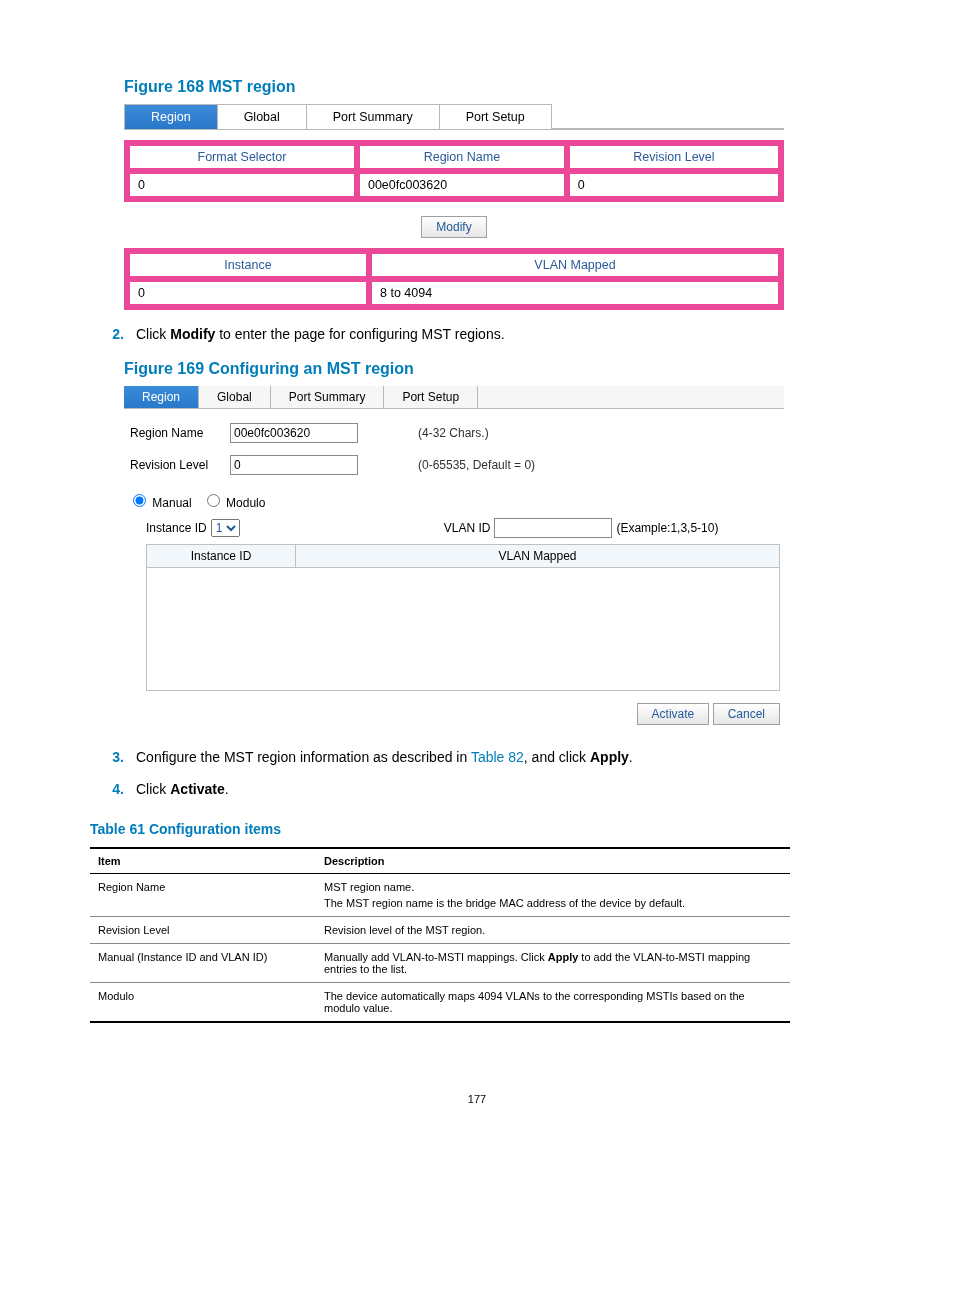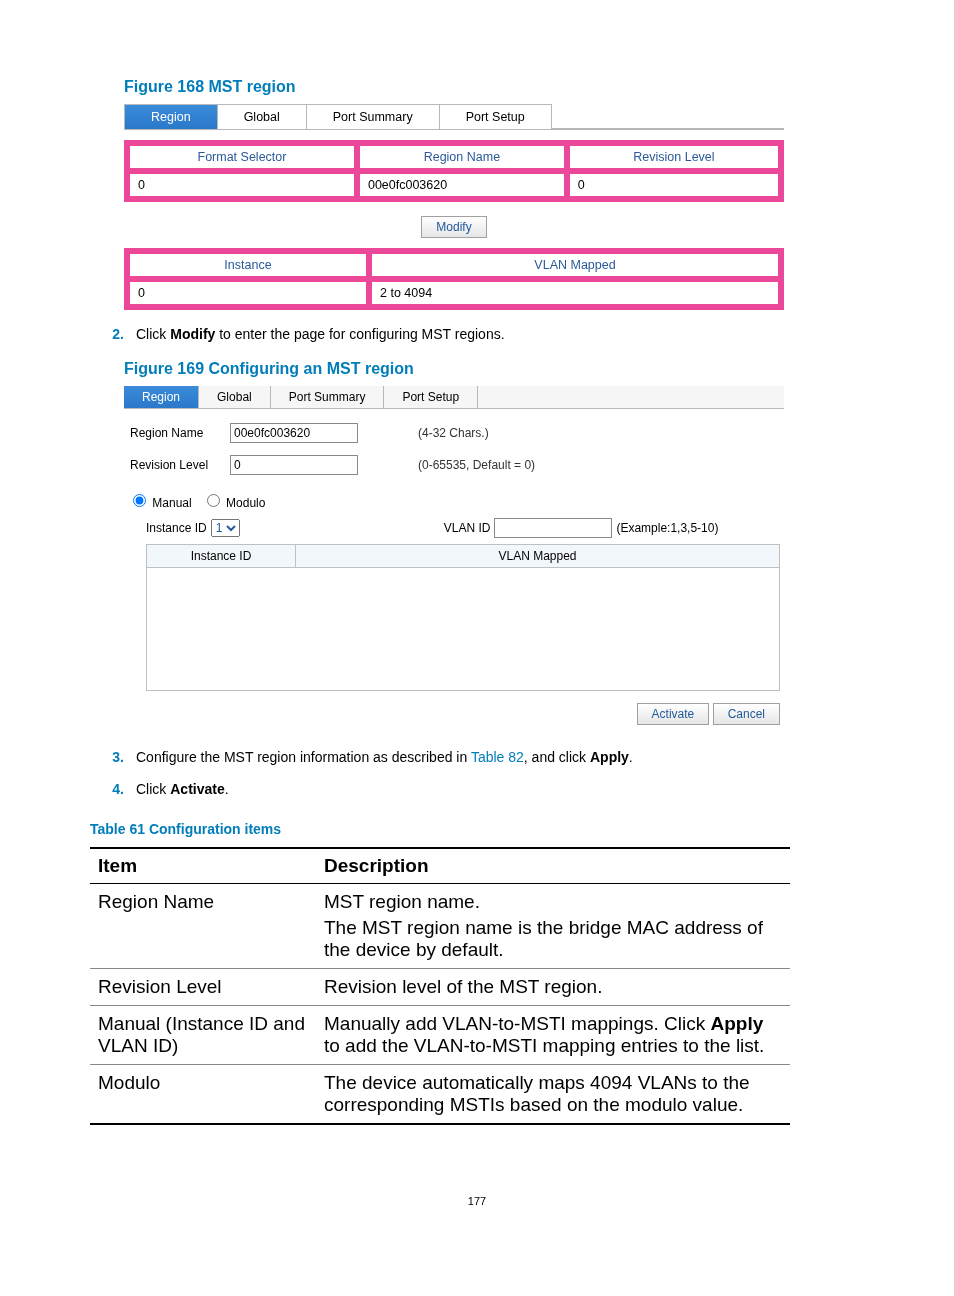--- a/index.html
+++ b/index.html
@@ -168,21 +168,21 @@
     border-top: none;
     height: 120px;
   }
   .final-btns {
     text-align: right;
     margin-top: 12px;
   }
   table.config {
     border-collapse: collapse;
     width: 700px;
-    font-size: 19px;
+    font-size: 11px;
   }
   table.config th {
     text-align: left;
     border-top: 2px solid #000;
     border-bottom: 1px solid #000;
     padding: 6px 8px;
     font-weight: bold;
   }
   table.config td {
     border-bottom: 1px solid #888;
@@ -229,21 +229,21 @@
   <span class="btn">Modify</span>
 </div>
 <table class="fig168 fig168-instance">
   <tbody>
       <tr>
     <th style="text-align:center;">Instance</th>
     <th style="text-align:center;">VLAN Mapped</th>
   </tr>
   <tr>
     <td style="width:220px;">0</td>
-    <td>2 to 4094</td>
+    <td>8 to 4094</td>
   </tr>
 </tbody>
   </table>
 
 <div class="step">
   <div class="step-num">2.</div>
   <div class="step-body">
     <span>Click </span><span class="bold">Modify</span><span> to enter the page for configuring MST regions.</span>
   </div>
 </div>

